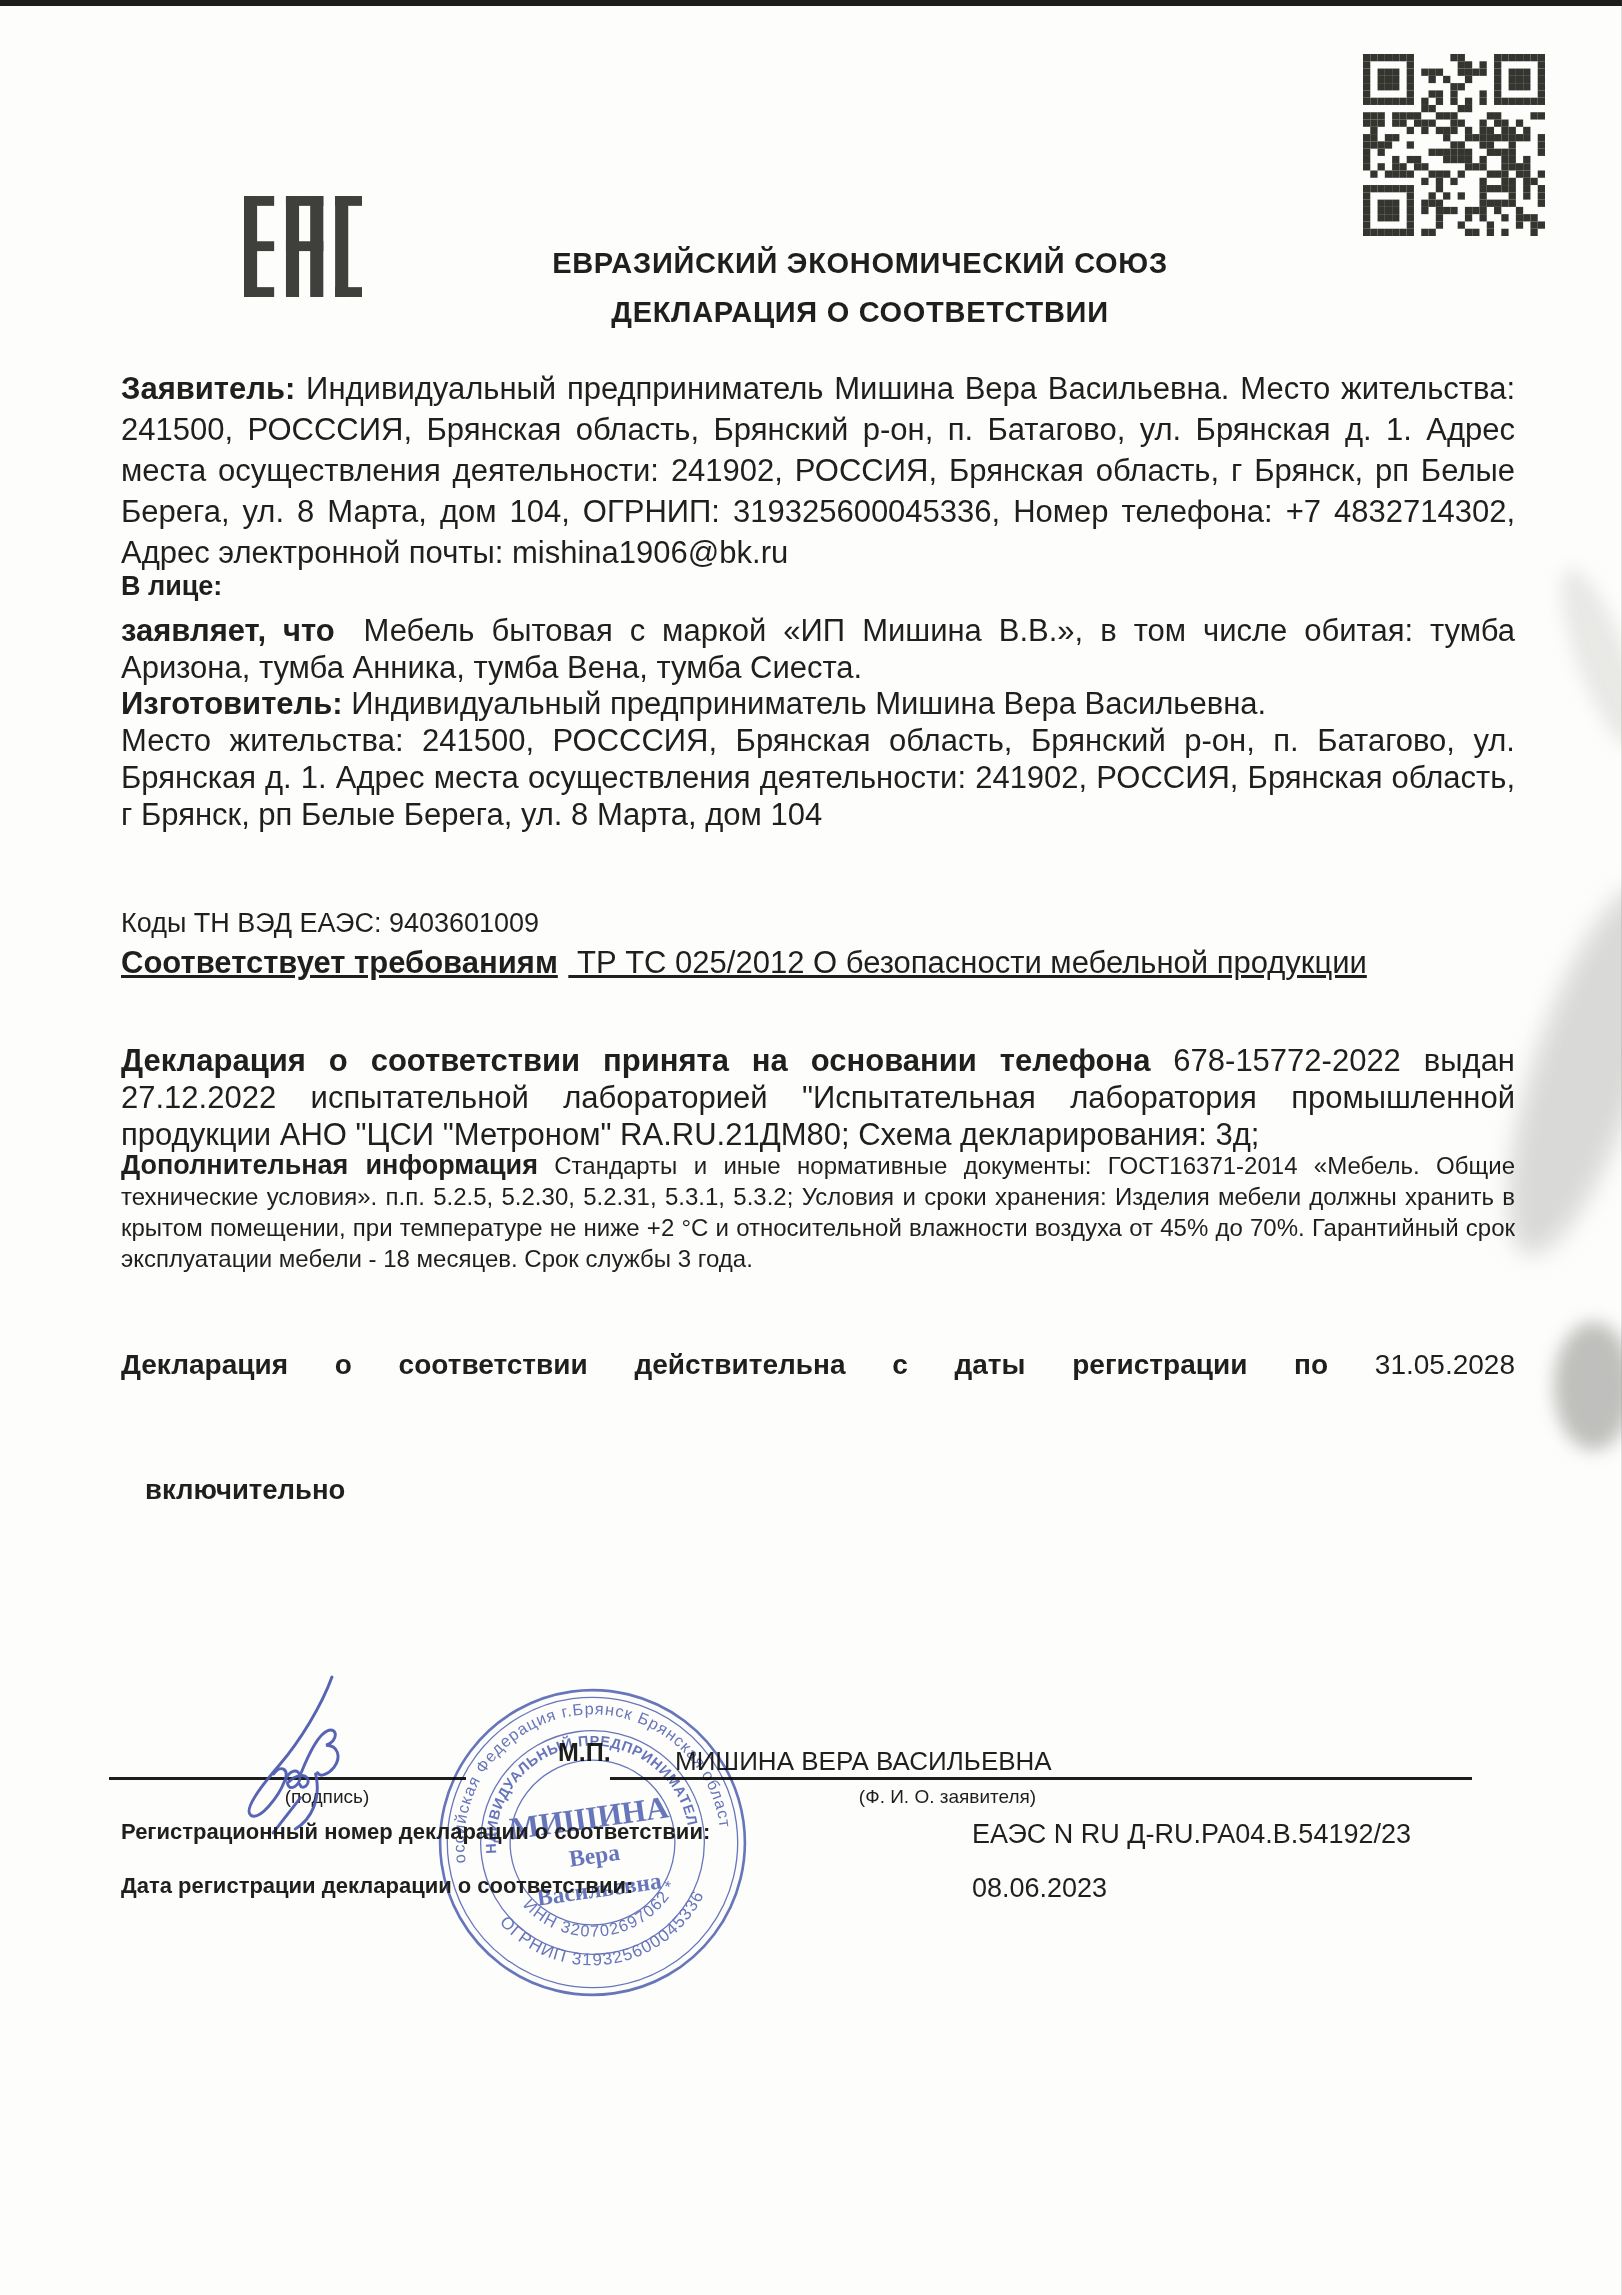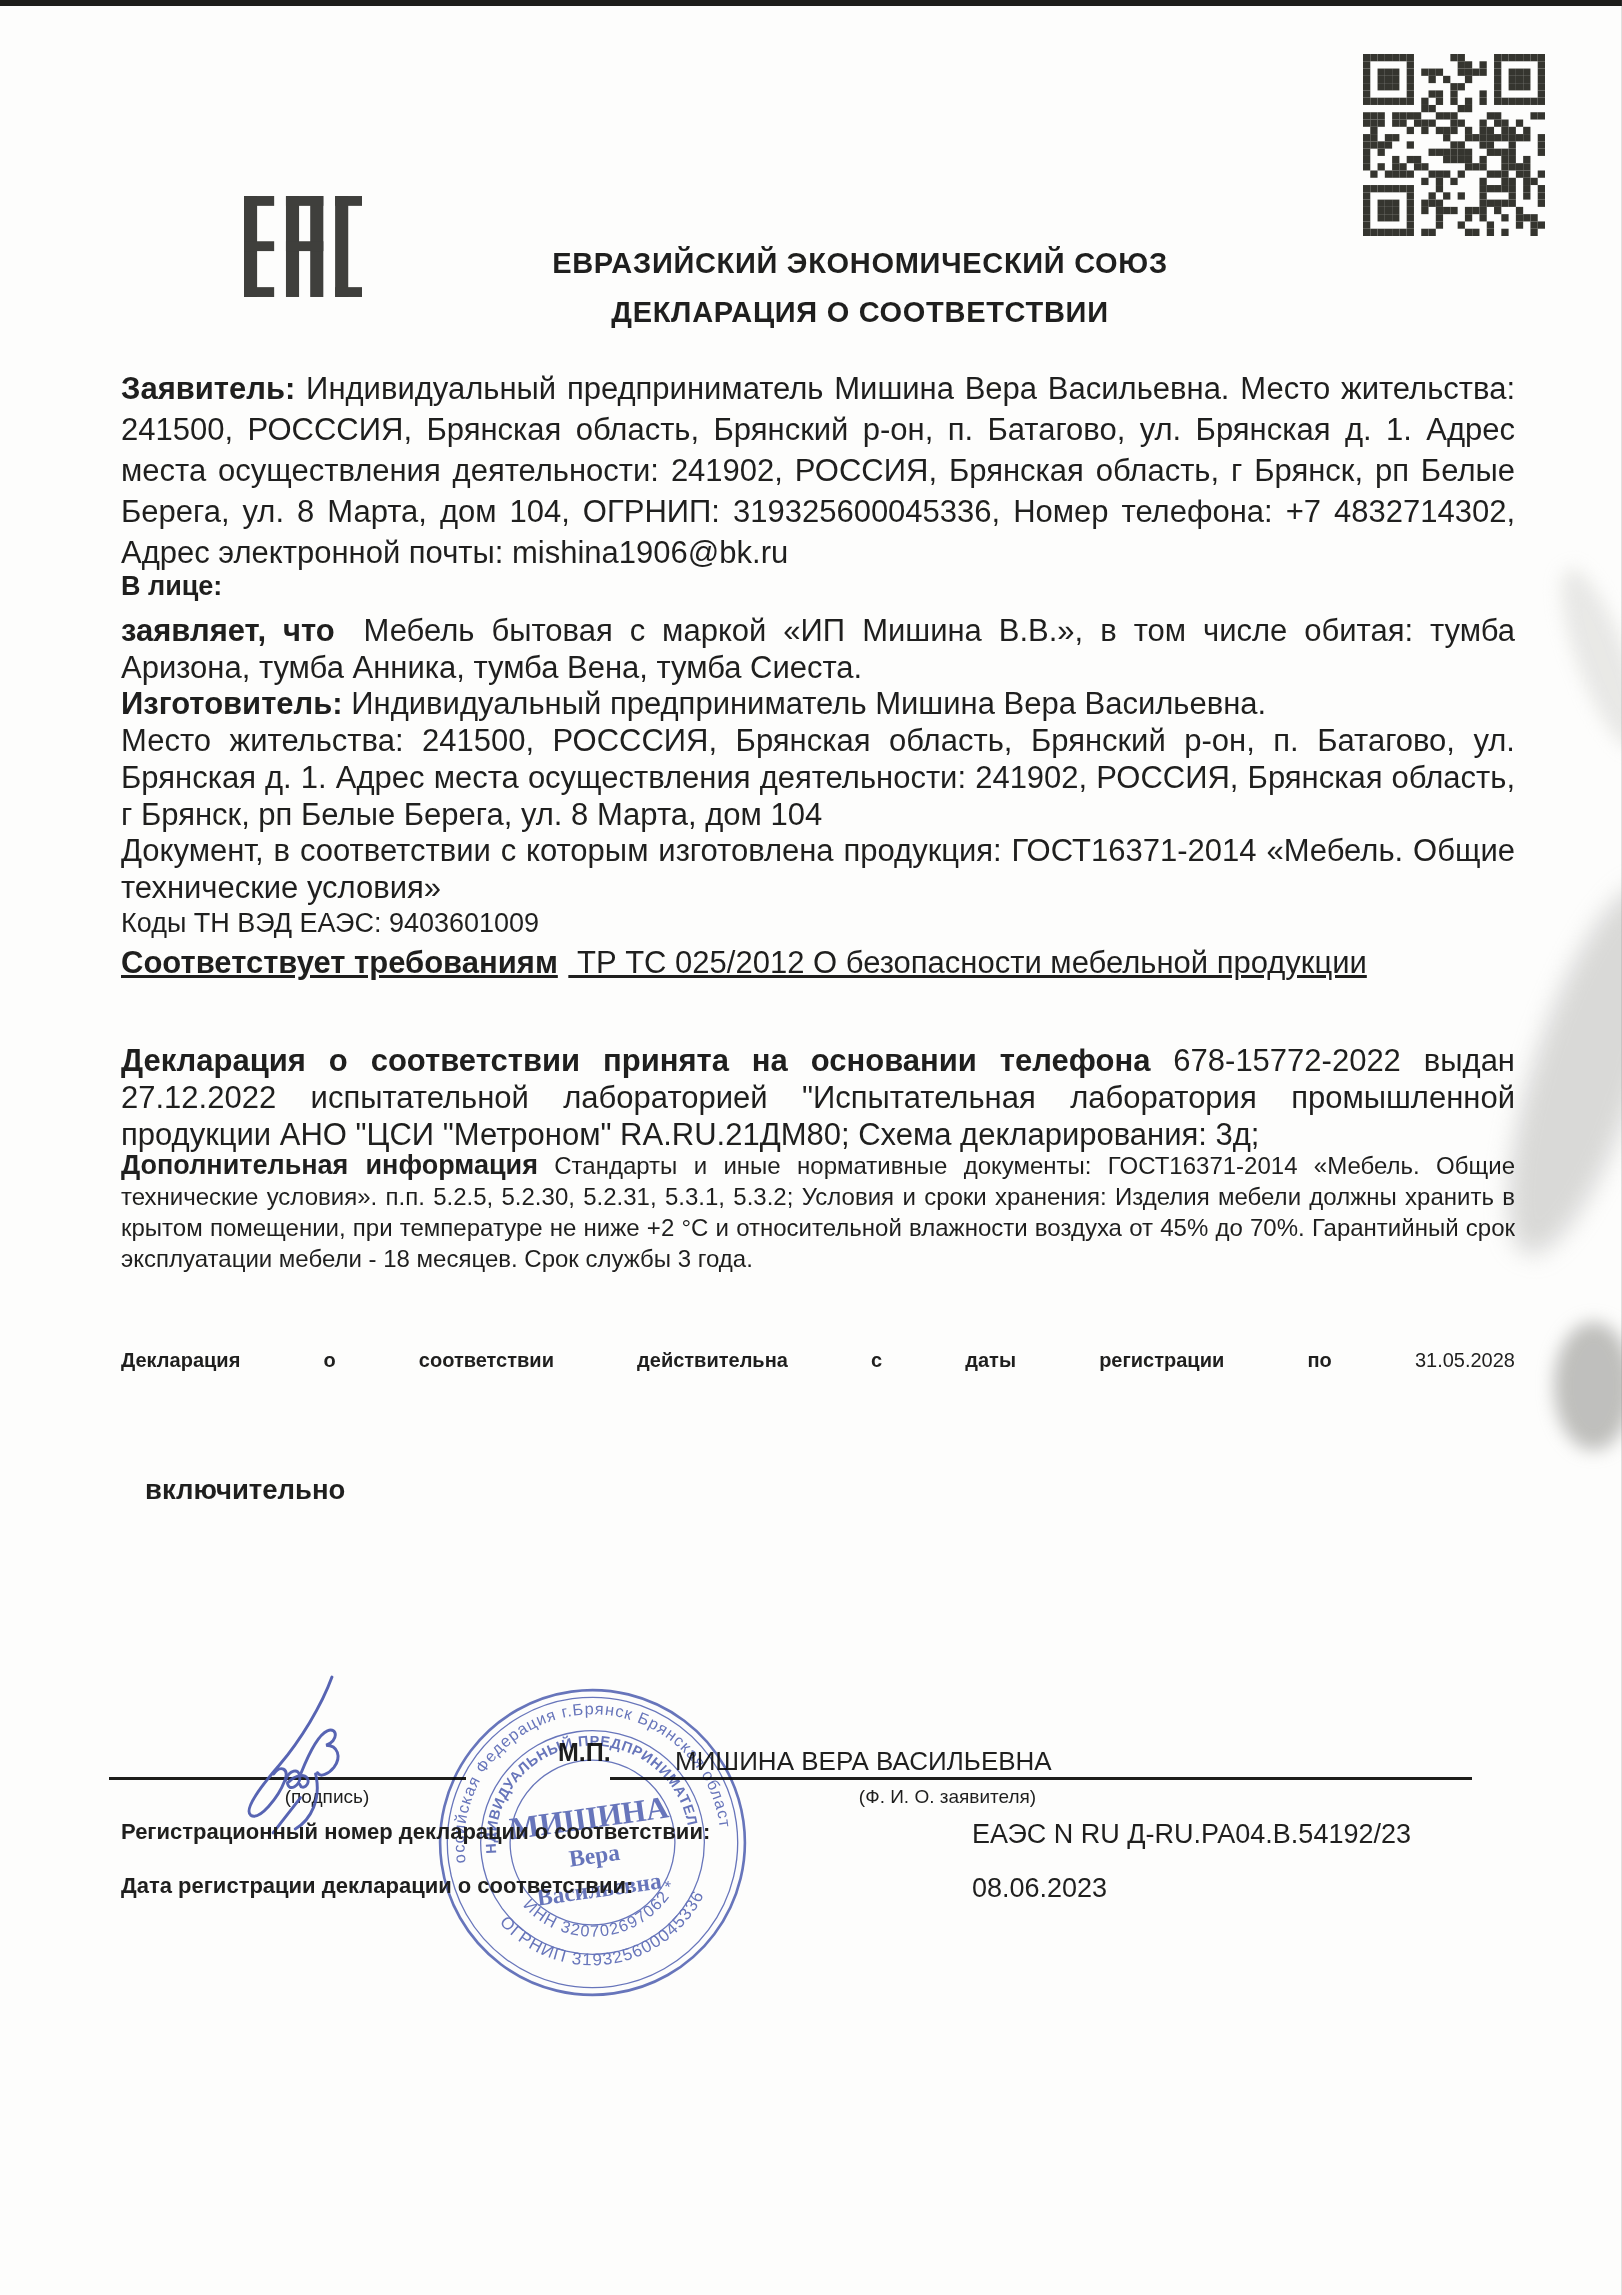--- a/index.html
+++ b/index.html
@@ -4,21 +4,21 @@
 <style>
   html,body{margin:0;padding:0;background:#e8e8e8;}
   .page{position:relative;width:1623px;height:2295px;background:#fdfdfc;overflow:hidden;
         font-family:"Liberation Sans","DejaVu Sans",sans-serif;color:#1f1f1e;}
   .abs{position:absolute;}
   .b{font-weight:700;}
   .title{font-weight:700;font-size:29px;letter-spacing:0.7px;text-align:center;white-space:nowrap;}
   .para{font-size:31px;line-height:39px;text-align:justify;}
   .line{font-size:27px;white-space:nowrap;}
   .small-para{font-size:24px;line-height:31px;text-align:justify;}
-  .validity-line{font-size:20px;font-weight:700;text-align:justify;text-align-last:justify;}
+  .validity-line{font-size:28px;font-weight:700;text-align:justify;text-align-last:justify;}
   .validity-date{font-weight:400;}
   .caption{font-size:19px;text-align:center;}
   .sig-rule{height:3.3px;background:#1d1d1b;}
   .reg-label{font-size:22px;font-weight:700;white-space:nowrap;}
   .reg-value{font-size:27px;white-space:nowrap;}
   .mp{font-size:25px;font-weight:700;}
   .fio{font-size:26px;white-space:nowrap;text-align:center;}
   .smudge{position:absolute;border-radius:50%;pointer-events:none;}
   .stamp-wrap{mix-blend-mode:multiply;opacity:.88;}
 </style>
@@ -375,21 +375,20 @@
   <div class="abs para" style="left:121px;top:612px;width:1394px;line-height:37px;">
     <span class="b" style="margin-right:11.8px;">заявляет, что</span><span> Мебель бытовая с маркой «ИП Мишина В.В.», в том числе обитая: тумба Аризона, тумба Анника, тумба Вена, тумба Сиеста.</span>
   </div>
 
   <div class="abs para" style="left:121px;top:685px;width:1394px;line-height:37px;">
     <span class="b">Изготовитель:</span><span> Индивидуальный предприниматель Мишина Вера Васильевна.</span>
   </div>
 
   <div class="abs para" style="left:121px;top:722px;width:1394px;line-height:37px;">Место жительства: 241500, РОСССИЯ, Брянская область, Брянский р-он, п. Батагово, ул. Брянская д. 1. Адрес места осуществления деятельности: 241902, РОССИЯ, Брянская область, г Брянск, рп Белые Берега, ул. 8 Марта, дом 104</div>
 
-  <div class="abs para" style="left:121px;top:832px;width:1394px;line-height:37px;">Документ, в соответствии с которым изготовлена продукция: ГОСТ16371-2014 «Мебель. Общие технические условия»</div>
 
   <div class="abs line" style="left:121px;top:908px;">Коды ТН ВЭД ЕАЭС: 9403601009</div>
 
   <div class="abs para" style="left:121px;top:944px;width:1394px;line-height:37px;text-decoration:underline;">
     <span class="b" style="margin-right:10.5px;">Соответствует требованиям</span><span> ТР ТС 025/2012 О безопасности мебельной продукции</span>
   </div>
 
   <div class="abs para" style="left:121px;top:1042px;width:1394px;line-height:37px;">
     <span class="b">Декларация о соответствии принята на основании телефона</span><span> 678-15772-2022 выдан 27.12.2022 испытательной лабораторией "Испытательная лаборатория промышленной продукции АНО "ЦСИ "Метроном" RA.RU.21ДМ80; Схема декларирования: 3д;</span>
   </div>

